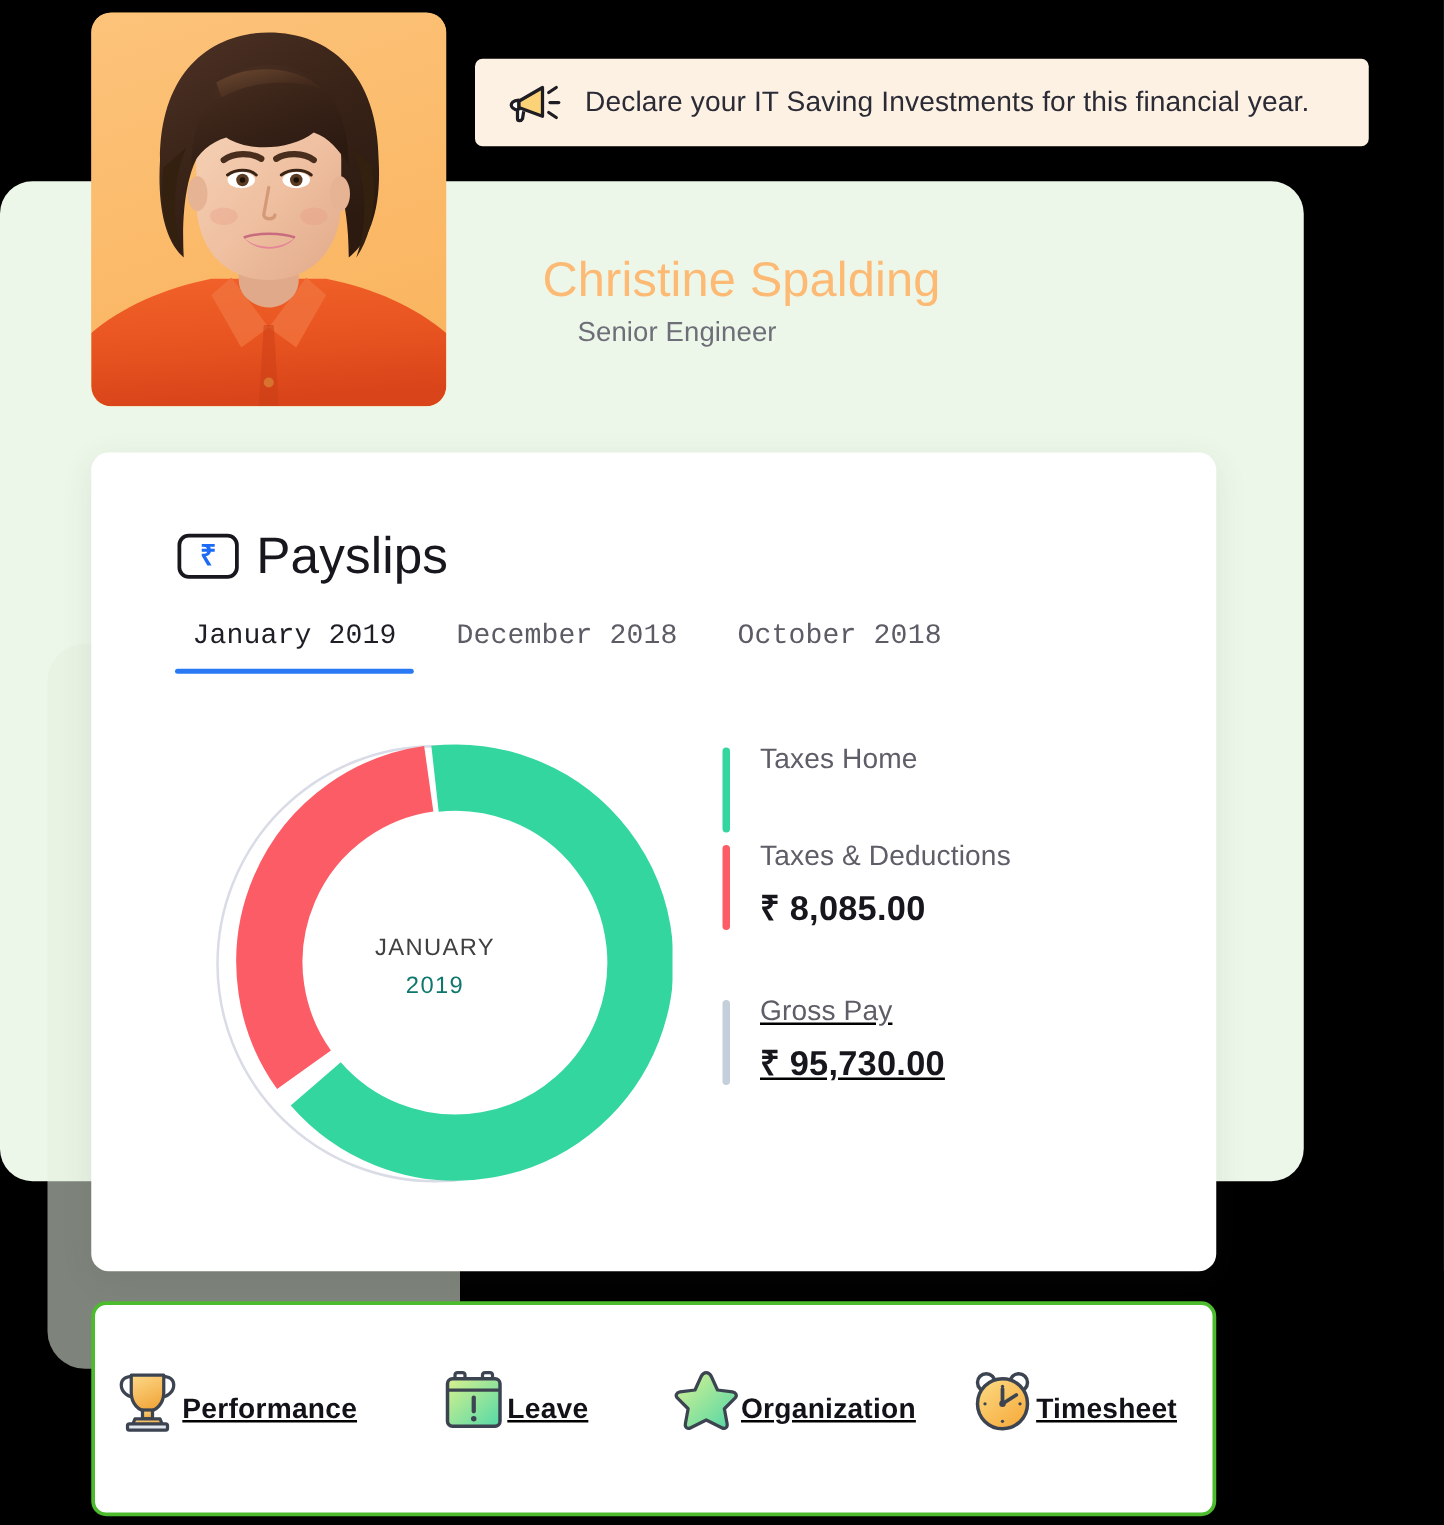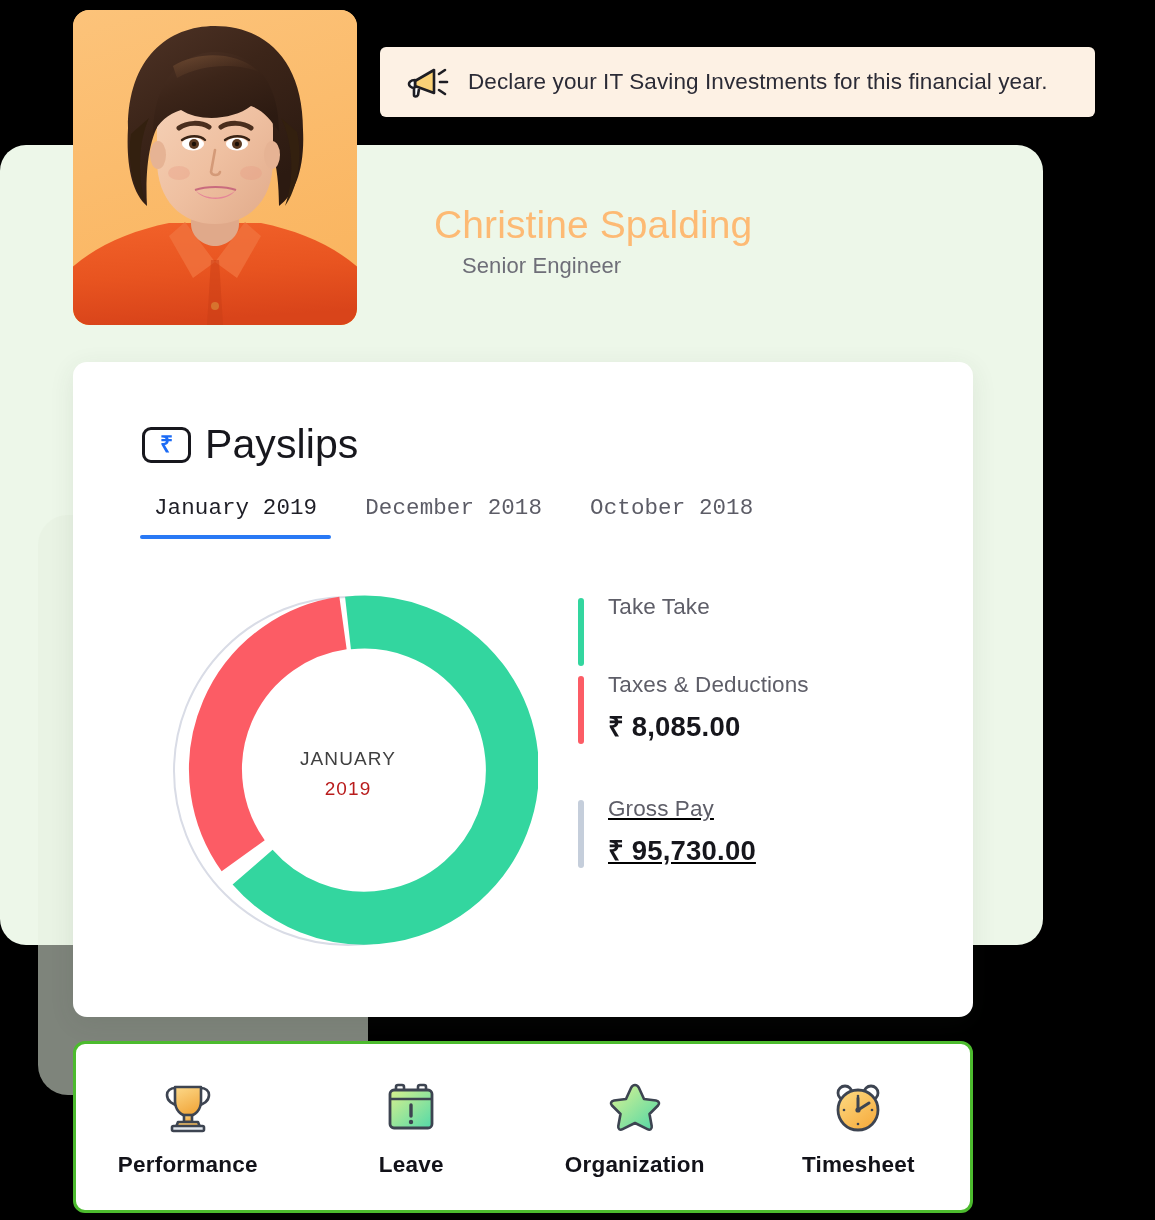--- a/index.html
+++ b/index.html
@@ -194,21 +194,21 @@
     font-size: 19px;
     color: #404040;
     letter-spacing: 1.1px;
   }
   .donut-center-2 {
     position: absolute;
     left: 0; right: 0;
     top: 194px;
     text-align: center;
     font-size: 19px;
-    color: #b91c1c;
+    color: #0f766e;
     letter-spacing: 1.1px;
   }
 
   
   .legend {
     position: absolute;
     left: 505px;
     top: 232px;
     width: 360px;
   }
@@ -250,24 +250,25 @@
     border: 3px solid #4CBB2E;
     border-radius: 12px;
     box-sizing: border-box;
     display: flex;
     align-items: center;
     z-index: 9;
   }
   .nav-item {
     flex: 1 1 0;
     display: flex;
-    flex-direction: column;
+    flex-direction: row;
     align-items: center;
     justify-content: center;
     cursor: pointer;
+    text-decoration: underline;
   }
   .nav-icon {
     height: 62px;
     display: flex;
     align-items: center;
     justify-content: center;
     margin-bottom: 14px;
   }
   .nav-label {
     font-size: 22.5px;
@@ -402,21 +403,21 @@
 
       <path d="M 85.2 271.8 A 148 148 0 0 1 185 39" fill="none" stroke="#FC5C65" stroke-width="53" stroke-linecap="butt"></path>
     </svg>
     <div class="donut-center-1">JANUARY</div>
     <div class="donut-center-2">2019</div>
   </div>
 
   <div class="legend">
     <div class="legend-item">
       <span class="legend-bar" style="background:#33D69F"></span>
-      <div class="legend-label">Take Take</div>
+      <div class="legend-label">Taxes Home</div>
     </div>
     <div class="legend-item">
       <span class="legend-bar" style="background:#FC5C65"></span>
       <div class="legend-label">Taxes &amp; Deductions</div>
       <div class="legend-value">₹ 8,085.00</div>
     </div>
     <div class="legend-item">
       <span class="legend-bar" style="background:#C5CEDB"></span>
       <div class="legend-label">Gross Pay</div>
       <div class="legend-value">₹ 95,730.00</div>

